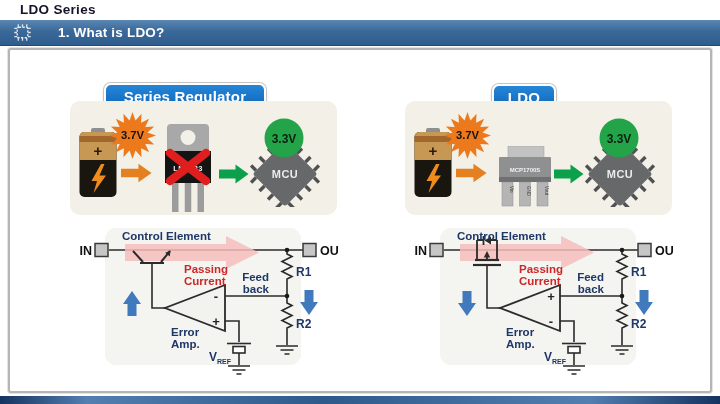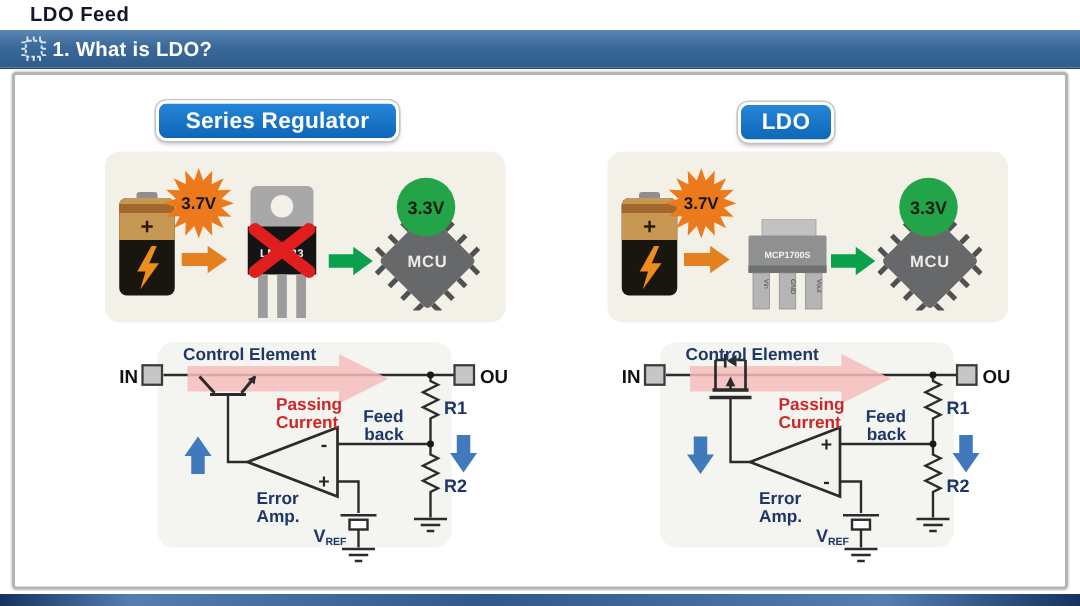--- a/index.html
+++ b/index.html
@@ -9,33 +9,33 @@
 
   .topbar{left:0;top:0;width:720px;height:20px;background:#ffffff;}
   .topbar .title{position:absolute;left:20px;top:0;line-height:20px;font-size:13.5px;
                  font-weight:bold;color:#14142b;letter-spacing:.3px;}
 
   .header{left:0;top:20px;width:720px;height:26px;
           background:linear-gradient(180deg,#5a87b4 0%,#3a6898 45%,#2f5d8d 100%);
           border-bottom:1px solid #24496f;box-sizing:border-box;
           display:flex;align-items:center;}
   .header .chip{margin-left:13px;flex:0 0 auto;}
-  .header .sec-title{margin-left:3px;color:#ffffff;font-weight:bold;font-size:13.5px;letter-spacing:.2px;}
+  .header .sec-title{margin-left:26px;color:#ffffff;font-weight:bold;font-size:13.5px;letter-spacing:.2px;}
 
   .frame{left:8px;top:48px;width:700px;height:341px;background:#ffffff;
          border:2px solid #b5b5b5;border-radius:3px;box-shadow:0 0 0 1px #e3e3e3;}
 
   .bottombar{left:0;top:396px;width:720px;height:8px;
      background:linear-gradient(90deg,#15335f 0%,#527eb0 12%,#2d5a8a 45%,#527eb0 82%,#15335f 100%);}
 
   .pill{display:flex;align-items:center;justify-content:center;
         background:linear-gradient(180deg,#2586d8 0%,#0f66b8 100%);
         border:2px solid #ffffff;border-radius:7px;
         box-shadow:0 0 0 1px #c4c4c4,0 2px 3px rgba(0,0,0,.25);
-        color:#ffffff;font-weight:bold;font-size:15px;letter-spacing:.2px;}
+        color:#ffffff;font-weight:bold;font-size:15px;letter-spacing:.2px;margin-top:16px;}
 
   .illpanel{background:#f3f0e8;border-radius:10px;}
 
   svg{display:block;}
   svg text{font-family:"Liberation Sans",sans-serif;}
   .t-io{font-weight:bold;font-size:12.5px;fill:#111111;}
   .t-navy{font-weight:bold;font-size:11.5px;fill:#1e3766;}
   .t-r{font-weight:bold;font-size:12px;fill:#1e3766;}
   .t-red{font-weight:bold;font-size:11.5px;fill:#ce2727;}
   .t-sign{font-weight:bold;font-size:13px;fill:#222222;}
@@ -48,21 +48,21 @@
   .t-pkg-s{font-weight:bold;font-size:6px;fill:#f2f2f2;}
   .t-pin{font-size:4.5px;fill:#3f3f3f;}
   .t-plus{font-weight:bold;font-size:15px;fill:#2a1a08;}
 </style>
 </head>
 <body>
 
 <div class="stage">
 
   <div class="abs topbar">
-    <span class="title">LDO Feed</span>
+    <span class="title">LDO Series</span>
   </div>
 
   <div class="abs header">
     <svg class="chip" width="19" height="19" viewBox="0 0 18 18">
       <path d="M5,1.2 V3.8 M9,1.2 V3.8 M13,1.2 V3.8 M5,14.2 V16.8 M9,14.2 V16.8 M13,14.2 V16.8 M1.2,5 H3.8 M1.2,9 H3.8 M1.2,13 H3.8 M14.2,5 H16.8 M14.2,9 H16.8 M14.2,13 H16.8" stroke="#dbe6f2" stroke-width="1.2" fill="none"></path>
       <rect x="4" y="4" width="10" height="10" rx="1.5" fill="none" stroke="#dbe6f2" stroke-width="1.3" stroke-dasharray="2.2,1.3"></rect>
     </svg>
     <span class="sec-title">1. What is LDO?</span>
   </div>
 

